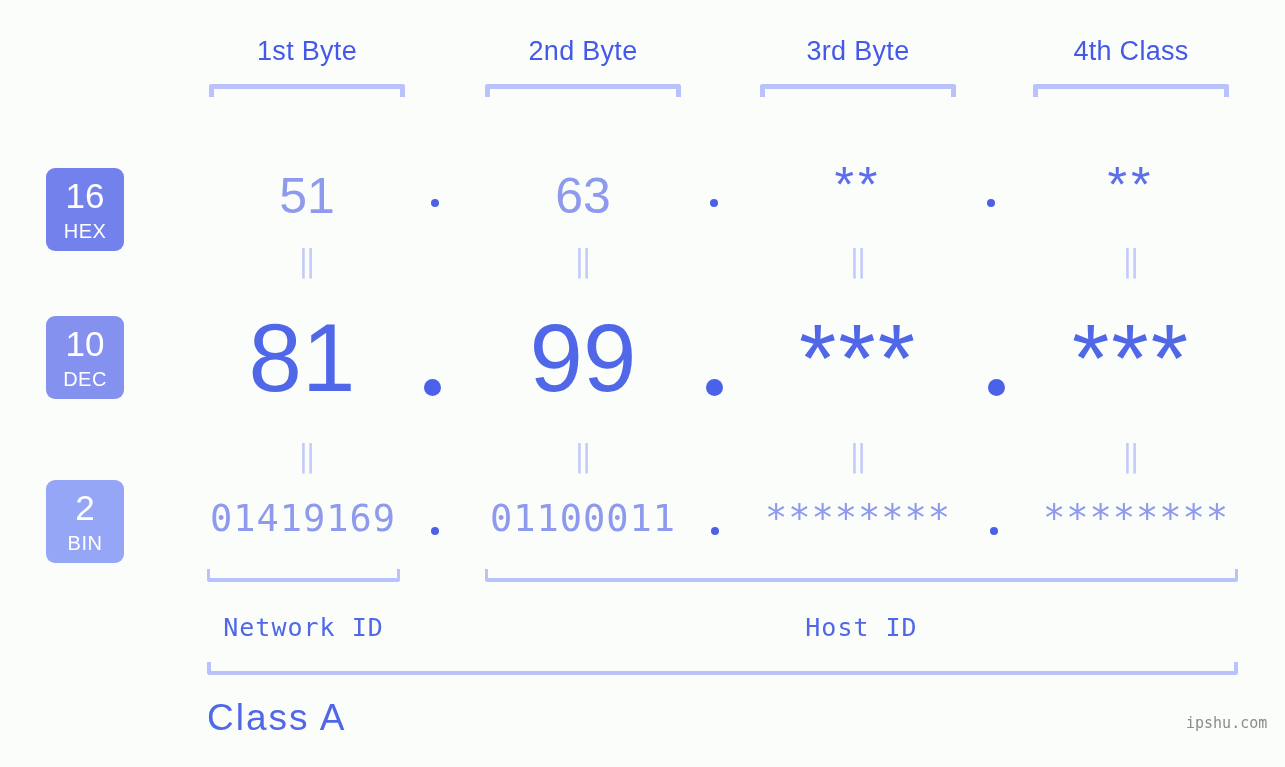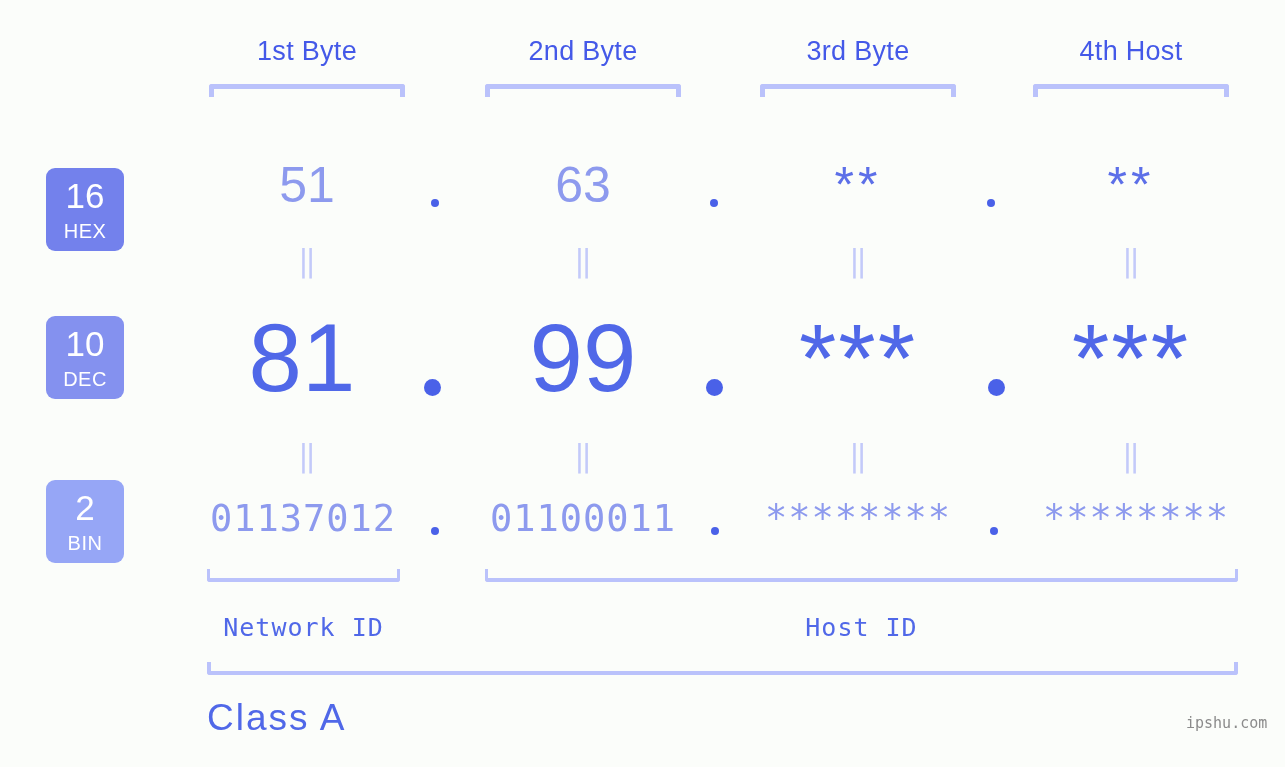--- a/index.html
+++ b/index.html
@@ -59,21 +59,21 @@
   .badge .num{font-size:35px;font-weight:400;letter-spacing:0px;}
   .badge .nam{font-size:20px;font-weight:400;margin-top:8px;letter-spacing:.5px;}
 
   
   .cell{
     position:absolute;
     text-align:center;
     white-space:nowrap;
     line-height:1;
   }
-  .hexval{font-size:50px;color:#8d9aee;font-family:"Liberation Sans", sans-serif;}
+  .hexval{font-size:50px;color:#8d9aee;font-family:"Liberation Sans", sans-serif;margin-top:11px;}
   .hexstar{font-size:50px;color:#5c6fe8;font-family:"Liberation Sans", sans-serif;letter-spacing:4px;}
   .decval{font-size:96px;color:#5068e8;font-family:"Liberation Sans", sans-serif;}
   .decstar{font-size:96px;color:#5068e8;font-family:"Liberation Sans", sans-serif;letter-spacing:2px;}
   .binval{font-size:37px;color:#8d9aee;font-family:"DejaVu Sans Mono", monospace;letter-spacing:1px;}
 
   
   .dot{
     position:absolute;
     border-radius:50%;
     background:#4a61e8;
@@ -118,21 +118,21 @@
   }
 </style>
 </head>
 <body style="background: rgb(251, 253, 250);">
 
 <div id="stage">
 
   <div class="byte-head" style="left:209px;top:36px;width:196px;">1st Byte</div>
   <div class="byte-head" style="left:485px;top:36px;width:196px;">2nd Byte</div>
   <div class="byte-head" style="left:760px;top:36px;width:196px;">3rd Byte</div>
-  <div class="byte-head" style="left:1033px;top:36px;width:196px;">4th Host</div>
+  <div class="byte-head" style="left:1033px;top:36px;width:196px;">4th Class</div>
 
   <div class="bracket-top" style="left: 209px; top: 84px; width: 196px; border-color: rgb(186, 194, 251);"></div>
   <div class="bracket-top" style="left: 485px; top: 84px; width: 196px; border-color: rgb(186, 194, 251);"></div>
   <div class="bracket-top" style="left: 760px; top: 84px; width: 196px; border-color: rgb(186, 194, 251);"></div>
   <div class="bracket-top" style="left: 1033px; top: 84px; width: 196px; border-color: rgb(186, 194, 251);"></div>
 
   <div class="badge" style="left: 46px; top: 168px; background: rgb(115, 129, 236);">
     <span class="num">16</span>
     <span class="nam">HEX</span>
   </div>
@@ -166,21 +166,21 @@
 
   <div class="dot" style="left:424px;top:379px;width:17px;height:17px;"></div>
   <div class="dot" style="left:706px;top:379px;width:17px;height:17px;"></div>
   <div class="dot" style="left:988px;top:379px;width:17px;height:17px;"></div>
 
   <div class="eq" style="left:209px;top:441px;width:196px;">‖</div>
   <div class="eq" style="left:485px;top:441px;width:196px;">‖</div>
   <div class="eq" style="left:760px;top:441px;width:196px;">‖</div>
   <div class="eq" style="left:1033px;top:441px;width:196px;">‖</div>
 
-  <div class="cell binval" style="left:205px;top:500px;width:196px;">01137012</div>
+  <div class="cell binval" style="left:205px;top:500px;width:196px;">01419169</div>
   <div class="cell binval" style="left:485px;top:500px;width:196px;">01100011</div>
   <div class="cell binval" style="left:760px;top:500px;width:196px;">********</div>
   <div class="cell binval" style="left:1038px;top:500px;width:196px;">********</div>
 
   <div class="dot" style="left:431px;top:527px;width:8px;height:8px;"></div>
   <div class="dot" style="left:711px;top:527px;width:8px;height:8px;"></div>
   <div class="dot" style="left:990px;top:527px;width:8px;height:8px;"></div>
 
   <div class="bracket-bot thin" style="left: 207px; top: 569px; width: 193px; border-color: rgb(186, 194, 251);"></div>
   <div class="bracket-bot thin" style="left: 485px; top: 569px; width: 753px; border-color: rgb(186, 194, 251);"></div>

